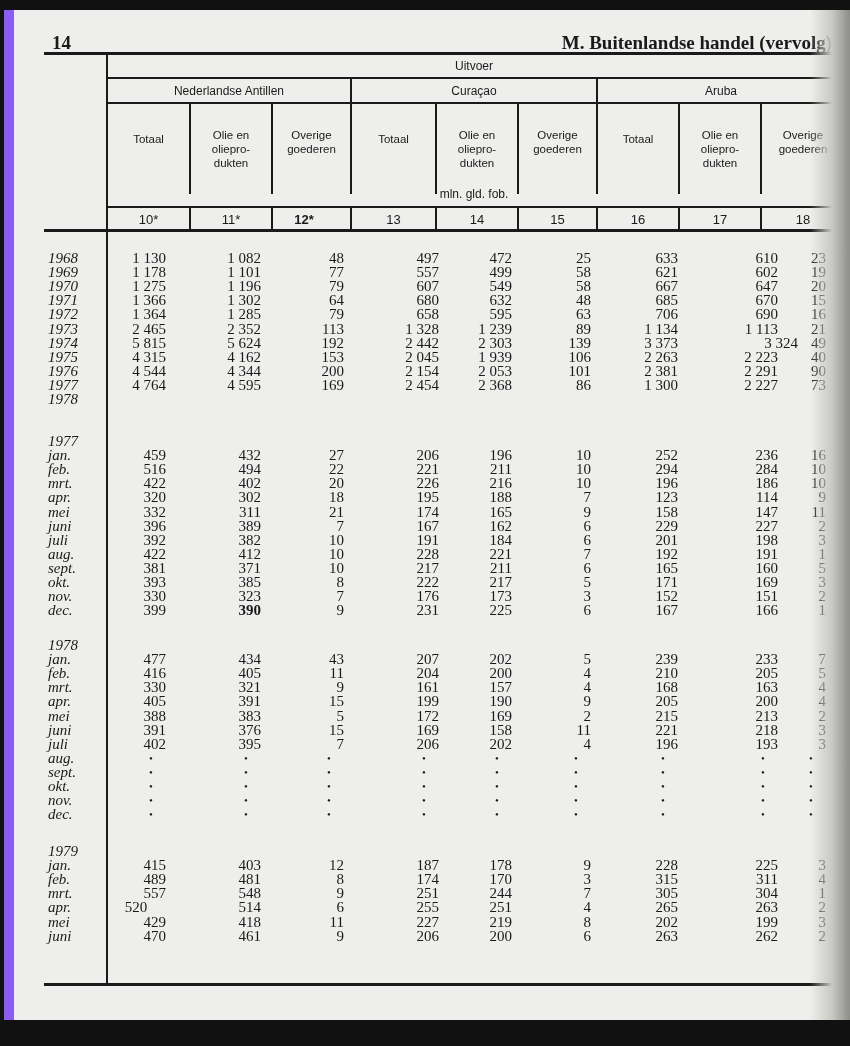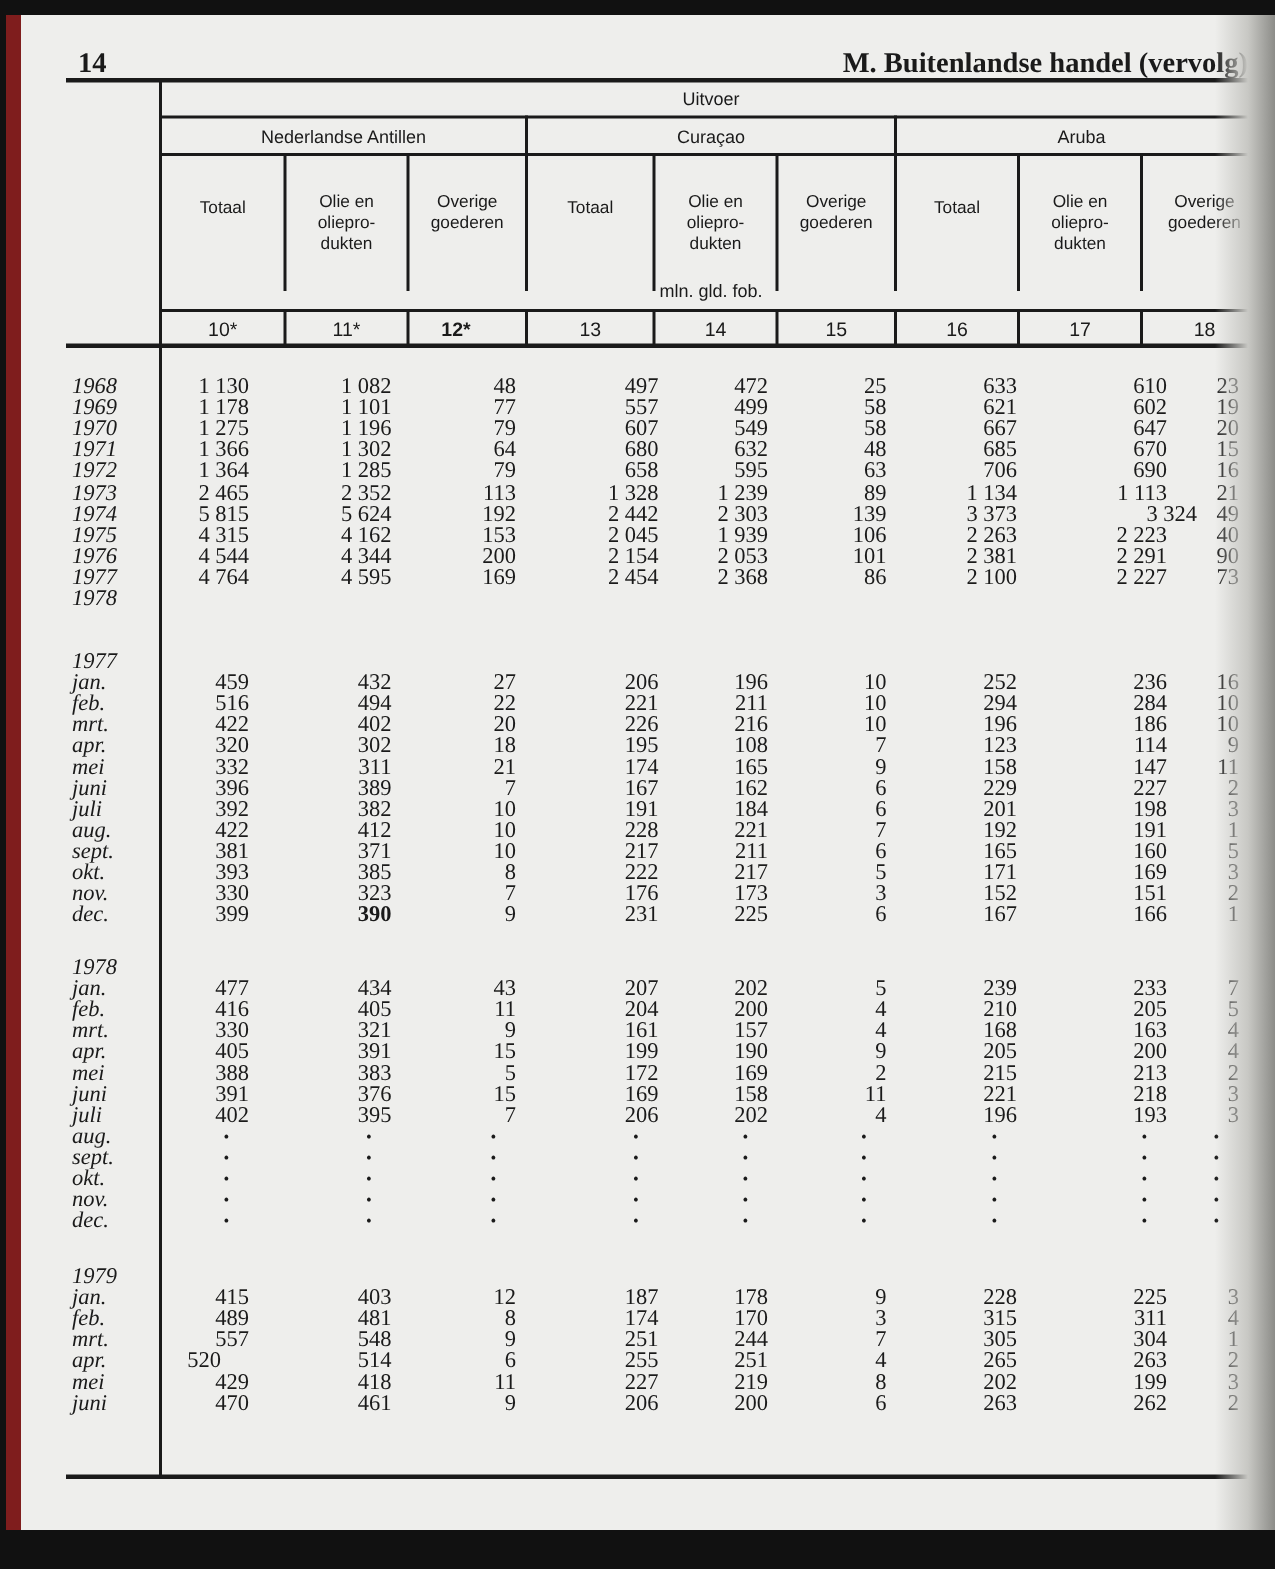--- a/index.html
+++ b/index.html
@@ -6,21 +6,21 @@
     body {
       width: 850px; height: 1046px; overflow: hidden;
       background: #111;
       font-family: "Liberation Serif", serif;
       color: #1a1a1a;
       position: relative;
     }
     .page {
       position: absolute; left: 4px; top: 10px; width: 846px; height: 1010px;
       background: #eeeeec;
-      border-left: 10px solid #7f1d1d;
+      border-left: 10px solid #8b5cf6;
       box-sizing: border-box;
     }
     .page-shadow-right {
       position: absolute; right: 0; top: 0; width: 40px; height: 100%;
       background: linear-gradient(to right, rgba(238,238,236,0) 0%, #c8c8c4 55%, #8c8c88 100%);
     }
     .hdr-page-num {
       position: absolute; left: 38px; top: 22px; font-weight: bold; font-size: 19px;
     }
     .hdr-title {
@@ -225,21 +225,21 @@
       <div class="num" style="top: 352.8px; left: 604px; width: 60px;">2 381</div>
       <div class="num" style="top: 352.8px; left: 704px; width: 60px;">2 291</div>
       <div class="num" style="top: 352.8px; left: 752px; width: 60px;">90</div>
       <div class="label" style="top: 366.9px;">1977</div>
       <div class="num" style="top: 366.9px; left: 92px; width: 60px;">4 764</div>
       <div class="num" style="top: 366.9px; left: 187px; width: 60px;">4 595</div>
       <div class="num" style="top: 366.9px; left: 270px; width: 60px;">169</div>
       <div class="num" style="top: 366.9px; left: 365px; width: 60px;">2 454</div>
       <div class="num" style="top: 366.9px; left: 438px; width: 60px;">2 368</div>
       <div class="num" style="top: 366.9px; left: 517px; width: 60px;">86</div>
-      <div class="num" style="top: 366.9px; left: 604px; width: 60px;">2 100</div>
+      <div class="num" style="top: 366.9px; left: 604px; width: 60px;">1 300</div>
       <div class="num" style="top: 366.9px; left: 704px; width: 60px;">2 227</div>
       <div class="num" style="top: 366.9px; left: 752px; width: 60px;">73</div>
       <div class="label" style="top: 381px;">1978</div>
       <div class="num" style="top: 381px; left: 92px; width: 60px;"></div>
       <div class="num" style="top: 381px; left: 187px; width: 60px;"></div>
       <div class="num" style="top: 381px; left: 270px; width: 60px;"></div>
       <div class="num" style="top: 381px; left: 365px; width: 60px;"></div>
       <div class="num" style="top: 381px; left: 438px; width: 60px;"></div>
       <div class="num" style="top: 381px; left: 517px; width: 60px;"></div>
       <div class="num" style="top: 381px; left: 604px; width: 60px;"></div>
@@ -274,21 +274,21 @@
       <div class="num" style="top: 465.3px; left: 438px; width: 60px;">216</div>
       <div class="num" style="top: 465.3px; left: 517px; width: 60px;">10</div>
       <div class="num" style="top: 465.3px; left: 604px; width: 60px;">196</div>
       <div class="num" style="top: 465.3px; left: 704px; width: 60px;">186</div>
       <div class="num" style="top: 465.3px; left: 752px; width: 60px;">10</div>
       <div class="label" style="top: 479.4px;">apr.</div>
       <div class="num" style="top: 479.4px; left: 92px; width: 60px;">320</div>
       <div class="num" style="top: 479.4px; left: 187px; width: 60px;">302</div>
       <div class="num" style="top: 479.4px; left: 270px; width: 60px;">18</div>
       <div class="num" style="top: 479.4px; left: 365px; width: 60px;">195</div>
-      <div class="num" style="top: 479.4px; left: 438px; width: 60px;">108</div>
+      <div class="num" style="top: 479.4px; left: 438px; width: 60px;">188</div>
       <div class="num" style="top: 479.4px; left: 517px; width: 60px;">7</div>
       <div class="num" style="top: 479.4px; left: 604px; width: 60px;">123</div>
       <div class="num" style="top: 479.4px; left: 704px; width: 60px;">114</div>
       <div class="num" style="top: 479.4px; left: 752px; width: 60px;">9</div>
       <div class="label" style="top: 493.5px;">mei</div>
       <div class="num" style="top: 493.5px; left: 92px; width: 60px;">332</div>
       <div class="num" style="top: 493.5px; left: 187px; width: 60px;">311</div>
       <div class="num" style="top: 493.5px; left: 270px; width: 60px;">21</div>
       <div class="num" style="top: 493.5px; left: 365px; width: 60px;">174</div>
       <div class="num" style="top: 493.5px; left: 438px; width: 60px;">165</div>

